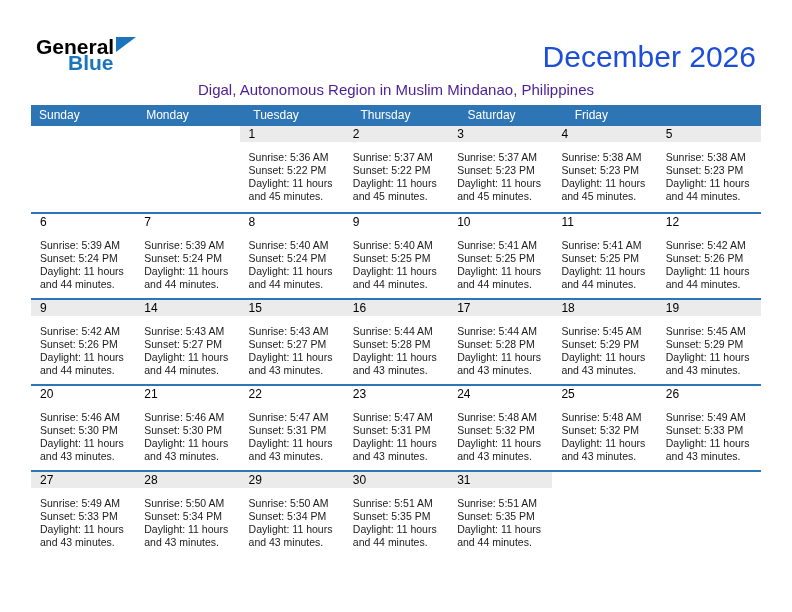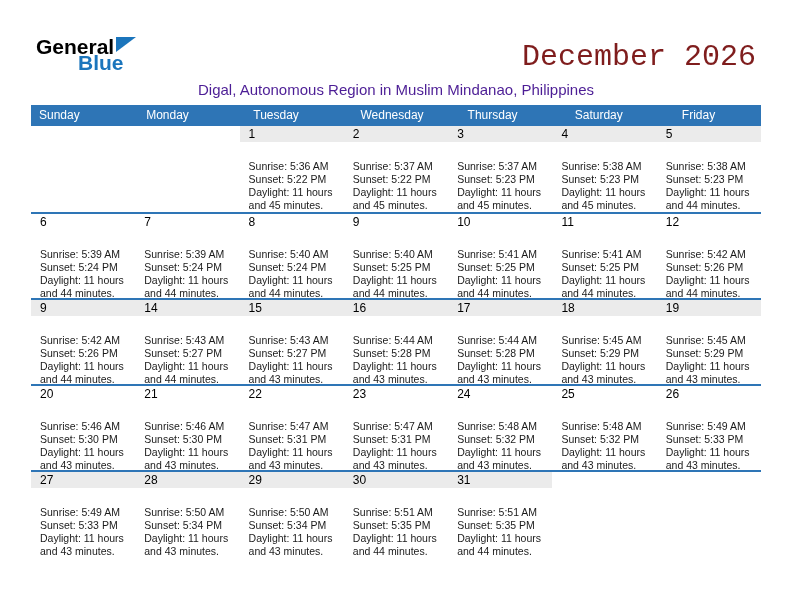--- a/index.html
+++ b/index.html
@@ -11,34 +11,34 @@
   
   .logo { position:absolute; left:36px; top:36px; line-height:1; }
   .logo-row { display:flex; align-items:flex-start; }
   .logo-general { font-size:21px; font-weight:bold; color:#000; }
   .logo-triangle {
     width:0; height:0;
     border-left:20px solid var(--brand-blue,#1B75BC);
     border-bottom:15px solid transparent;
     margin-left:2px; margin-top:1px;
   }
-  .logo-blue { font-size:21px; font-weight:bold; color:var(--brand-blue,#1B75BC); margin-left:42px; margin-top:-5px; }
+  .logo-blue { font-size:21px; font-weight:bold; color:var(--brand-blue,#1B75BC); margin-left:32px; margin-top:-5px; }
   
-  .page-title { position:absolute; right:36px; top:40px; font-size:30px; font-weight:normal; color:#7f1d1d;font-family:Liberation Mono, monospace; }
+  .page-title { position:absolute; right:36px; top:40px; font-size:30px; font-weight:normal; color:#1d4ed8; }
   .subtitle { position:absolute; top:81px; left:0; width:100%; text-align:center; font-size:15px; color:#4c1d95; }
   
   .calendar { position:absolute; left:31px; right:31px; top:105px; }
   .weekday-row { display:grid; grid-template-columns:repeat(7,1fr); background:var(--header-bg,#2E75B6); height:21px;gap:20px; }
   .weekday-cell { color:var(--header-text,#fff); font-size:12px; line-height:21px; padding-left:8px; overflow:hidden; white-space:nowrap; }
   .week { display:grid; grid-template-columns:repeat(7,1fr); height:86px; }
   .week + .week { border-top:2px solid var(--separator,#2E75B6); }
   .day-cell { overflow:hidden; }
   .date-strip { height:16px; padding-left:9px; font-size:12px; line-height:16px; color:#000; }
   .date-strip.shaded { background:var(--shaded-strip,#EBEBEB); }
-  .day-lines { padding:18px 2px 0 9px; }
+  .day-lines { padding:9px 2px 0 9px; }
   .day-line { font-size:10.5px; line-height:13px; color:#1a1a1a; white-space:nowrap; }
 </style>
 </head>
 <body>
 
 <div class="page">
 
   <div class="logo">
     <div class="logo-row">
       <span class="logo-general">General</span>
@@ -49,21 +49,20 @@
 
   <h1 class="page-title">December 2026</h1>
 
   <div class="subtitle">Digal, Autonomous Region in Muslim Mindanao, Philippines</div>
 
   <div class="calendar">
     <div class="weekday-row">
         <div class="weekday-cell">Sunday</div>
         <div class="weekday-cell">Monday</div>
         <div class="weekday-cell">Tuesday</div>
-        <div class="weekday-cell">Wednesday</div>
         <div class="weekday-cell">Thursday</div>
         <div class="weekday-cell">Saturday</div>
         <div class="weekday-cell">Friday</div>
       </div>
     <div>
         <div class="week">
           <div class="day-cell">
             <div class="date-strip"></div>
           </div>
           <div class="day-cell">

